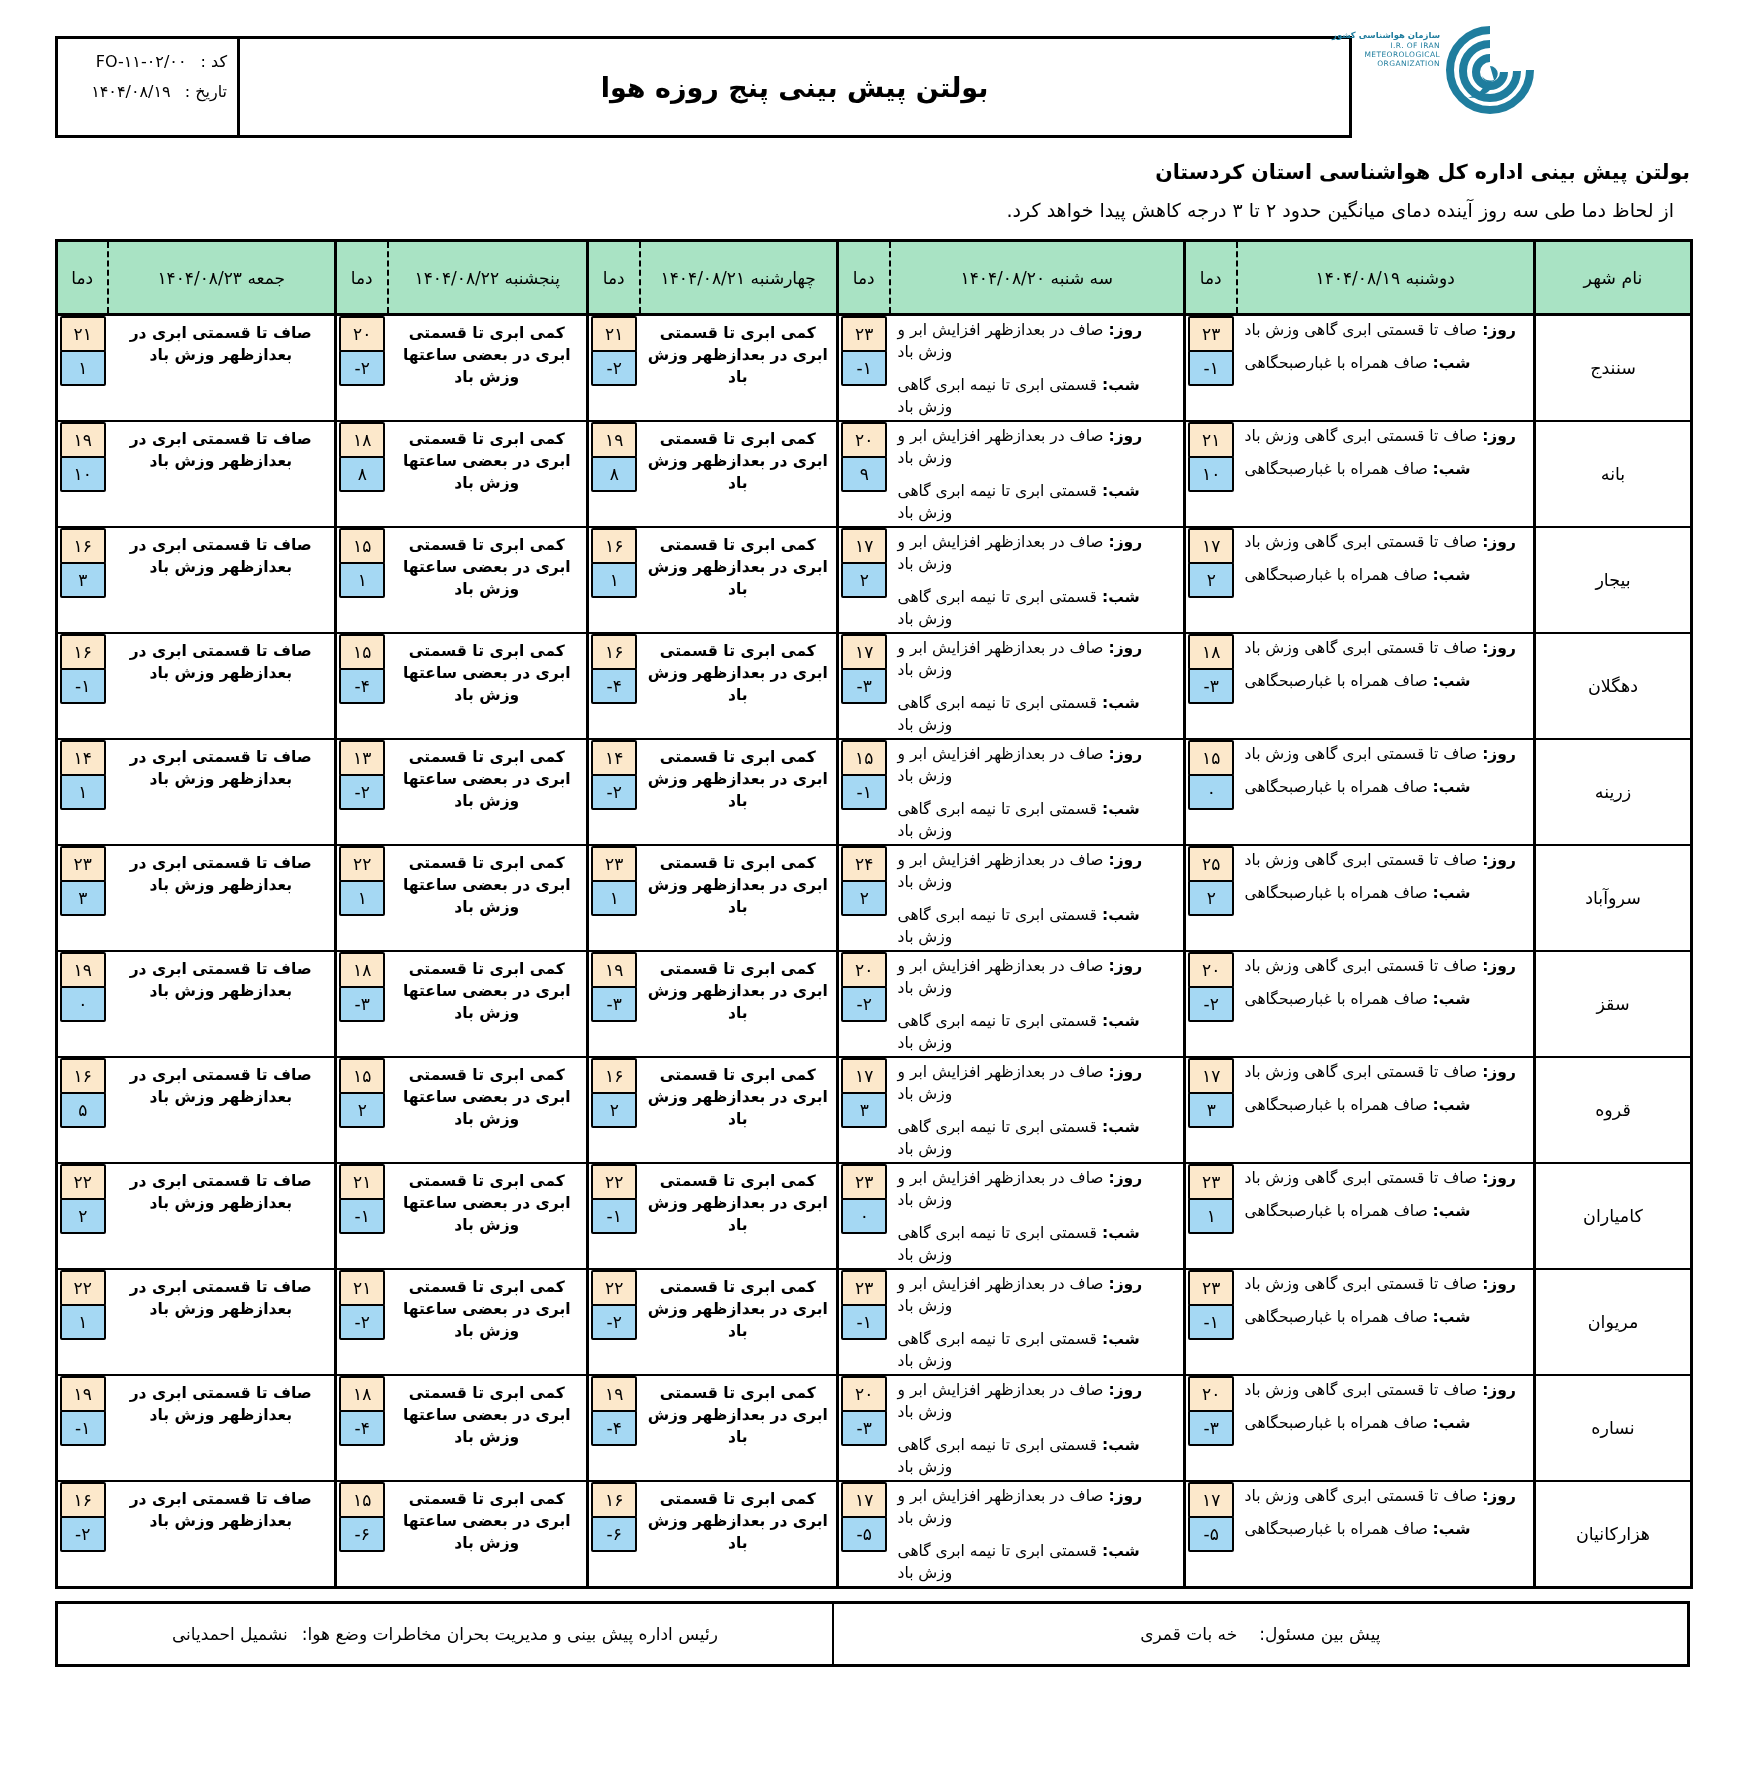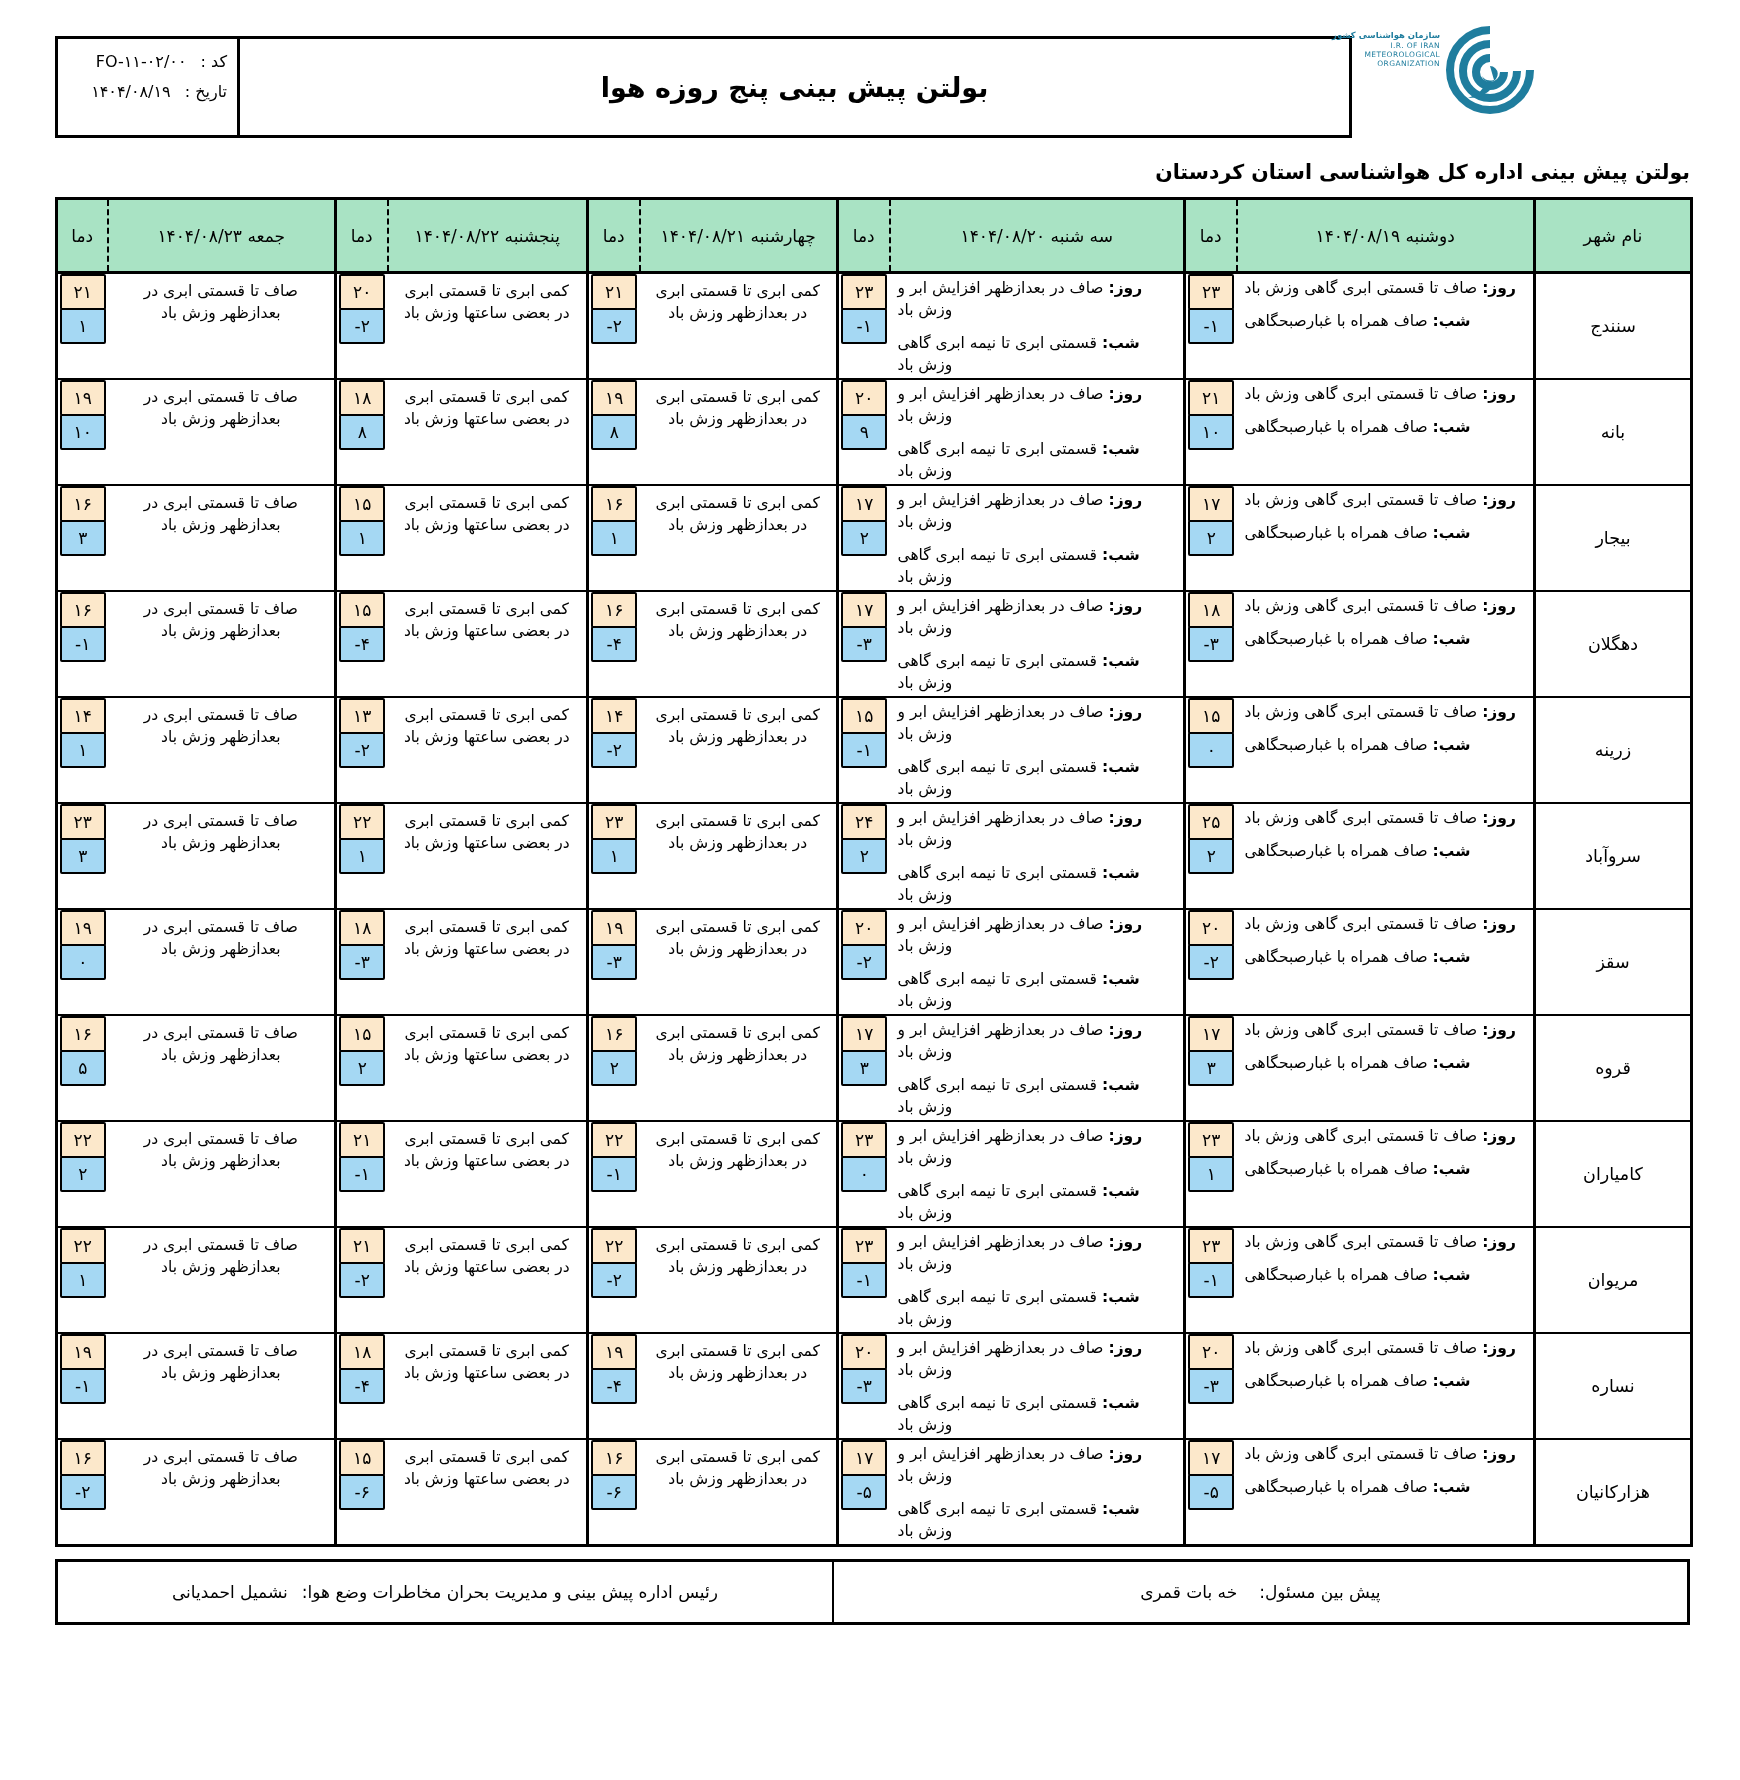--- a/index.html
+++ b/index.html
@@ -37,21 +37,21 @@
   .fx td.city{vertical-align:middle;text-align:center;font-size:17.5px;border-left:3px solid #000;}
   .fx td.temps{border-left:3px solid #000;padding:0;}
   .tbox{width:46px;height:36px;box-sizing:border-box;border:2.4px solid #000;border-radius:2px;margin:0 auto;display:flex;align-items:center;justify-content:center;font-size:17px;direction:ltr;}
   .tbox.day{background:var(--dayc,#fce8cb);}
   .tbox.night{background:var(--nightc,#a5d8f3);margin-top:-2.4px;}
   .fx td.desc{padding:3px 8px 2px;font-size:15.5px;line-height:1.42;}
   .fx td.desc p{margin:0;}
   .fx td.desc p + p{margin-top:11px;}
   .d-ltr{direction:ltr;text-align:left;}
   .d-rtl{direction:rtl;text-align:left;}
-  .d-center{direction:rtl;text-align:center;padding-top:6px !important;}
+  .d-center{direction:rtl;text-align:center;padding-top:6px !important;font-weight:bold;}
 
   
   .footerbox{width:1635px;height:66px;box-sizing:border-box;border:3px solid #000;margin-top:12px;display:flex;}
   .f-cell{display:flex;align-items:center;justify-content:center;direction:rtl;font-size:17px;gap:22px;}
   .f-chief{width:47.5%;border-right:2.6px solid #000;gap:14px;}
   .f-forecaster{flex:1;}
 </style>
 </head>
 <body>
 
@@ -86,20 +86,21 @@
         <path d="M48 22 A27 27 0 1 0 75 49"></path>
         <path d="M48 36 A14 14 0 1 0 62 50"></path>
       </g>
       <path d="M48 44 a8 8 0 1 1 -8 10 q4 6 12 4 z" fill="#1f7d9e" class="spiral-fill"></path>
       <path d="M46 58 q-6 14 -20 18 q16 0 24 -10 z" fill="#1f7d9e" class="spiral-fill"></path>
     </svg>
   </div>
 
   <div class="intro">
     <h2 class="intro-heading">بولتن پیش بینی اداره کل هواشناسی استان کردستان</h2>
+    <p class="intro-p2">از لحاظ دما طی سه روز آینده دمای میانگین حدود ۲ تا ۳ درجه کاهش پیدا خواهد کرد.</p>
   </div>
 
   <table class="fx">
     <colgroup>
       <col style="width:157px">
       <col style="width:298px">
         <col style="width:52px">
       <col style="width:295px">
         <col style="width:52px">
       <col style="width:198px">

